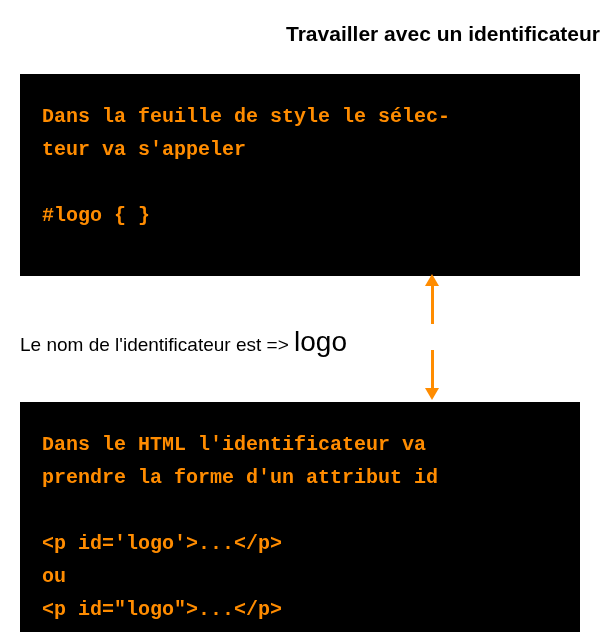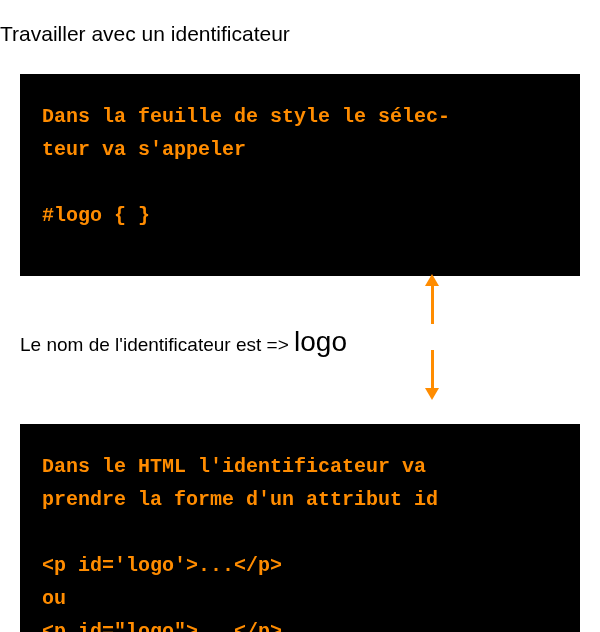--- a/index.html
+++ b/index.html
@@ -8,26 +8,26 @@
       box-sizing: border-box;
     }
     body {
       width: 600px;
       height: 632px;
       background: #ffffff;
       font-family: Arial, Helvetica, sans-serif;
       position: relative;
     }
     .title {
-      text-align: left;
+      text-align: right;
       font-size: 21px;
       color: #000000;
       padding-top: 22px;
       padding-bottom: 20px;
-      font-weight: normal;
+      font-weight: bold;
     }
     .code-block {
       background: #000000;
       color: #ff8c00;
       font-family: 'Courier New', Courier, monospace;
       font-size: 20px;
       font-weight: bold;
       padding: 26px 22px;
       margin: 0 20px;
       line-height: 1.65;
@@ -36,21 +36,21 @@
     .code-block-1 {
       margin-top: 8px;
       padding-bottom: 44px;
     }
     .code-block-2 {
       margin-top: 0;
       padding-bottom: 34px;
     }
     .middle-section {
       position: relative;
-      height: 148px;
+      height: 126px;
       margin: 0 20px;
     }
     .middle-text {
       position: absolute;
       left: 0;
       top: 50px;
       font-size: 19px;
       color: #000000;
       font-weight: normal;
     }

